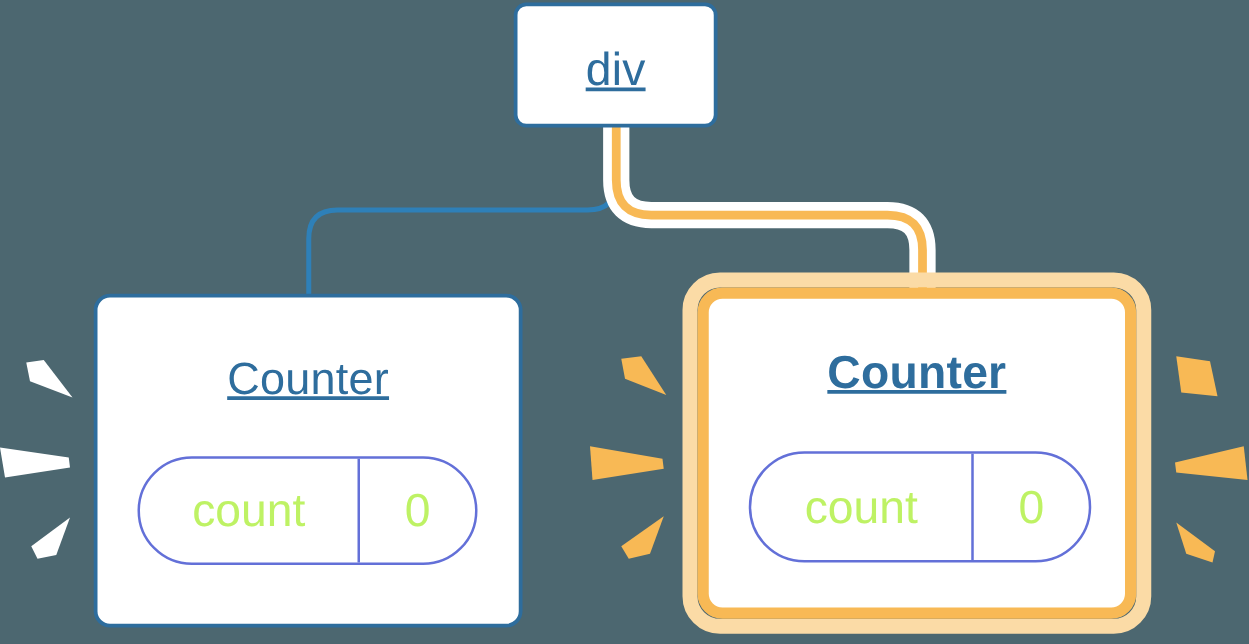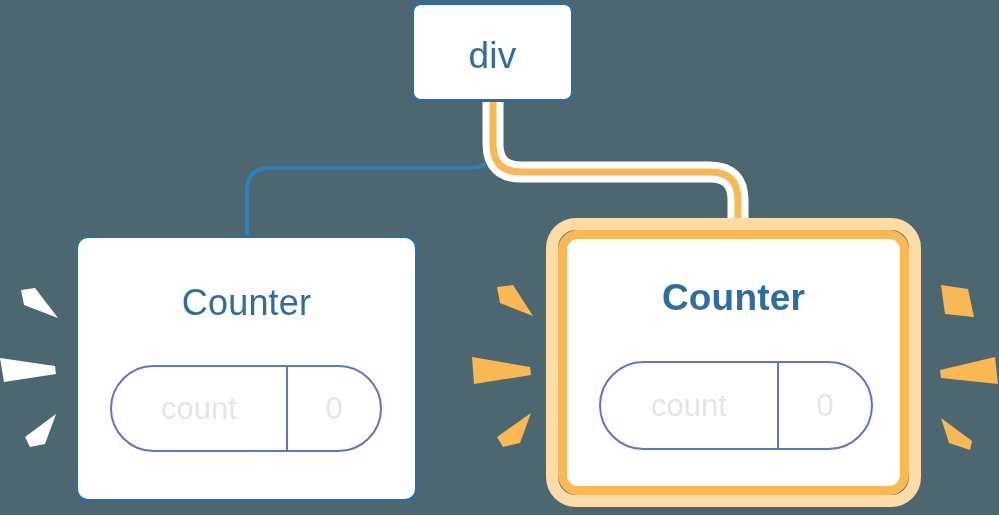--- a/index.html
+++ b/index.html
@@ -8,21 +8,21 @@
     background:#4c6770;
     font-family:"Liberation Sans", sans-serif;
     overflow:hidden;
     position:relative;
   }
   #stage{position:absolute;inset:0;width:999px;height:515px;}
   svg.layer{position:absolute;left:0;top:0;width:999px;height:515px;}
   .node-box{position:absolute;background:#ffffff;box-sizing:border-box;}
   .node-label{
     position:absolute;left:0;right:0;text-align:center;
-    color:#2e6d9d;letter-spacing:.2px;white-space:nowrap;
+    color:#2e6d9d;letter-spacing:.2px;white-space:nowrap;text-decoration:underline;
   }
   
   #div-node{
     left:411px;top:2px;width:163px;height:100px;
     border:3px solid #2e6d9d;border-radius:10px;
   }
   #div-label{top:30px;font-size:37px;font-weight:400;line-height:42px;}
   
   #counter-left{
     left:75px;top:235px;width:343px;height:267px;
@@ -42,21 +42,21 @@
   }
   #counter-right-title{top:38px;font-size:37px;font-weight:700;line-height:42px;}
   
   .pill{
     position:absolute;box-sizing:border-box;
     border:2px solid #6370d8;border-radius:999px;
     display:flex;align-items:stretch;background:transparent;
   }
   .pill .seg{
     display:flex;align-items:center;justify-content:center;
-    color:#e5e5e5;font-size:31px;font-weight:400;line-height:31px;
+    color:#bef264;font-size:37px;font-weight:400;line-height:31px;
   }
   .pill .seg.key{flex:0 0 174px;}
   .pill .seg.val{flex:1 1 auto;border-left:2px solid #6370d8;}
   #pill-left{left:110px;top:365px;width:272px;height:87px;}
   #pill-right{left:599px;top:361px;width:274px;height:89px;}
   #pill-right .seg.key{flex:0 0 176px;}
 </style>
 </head>
 <body>
 

